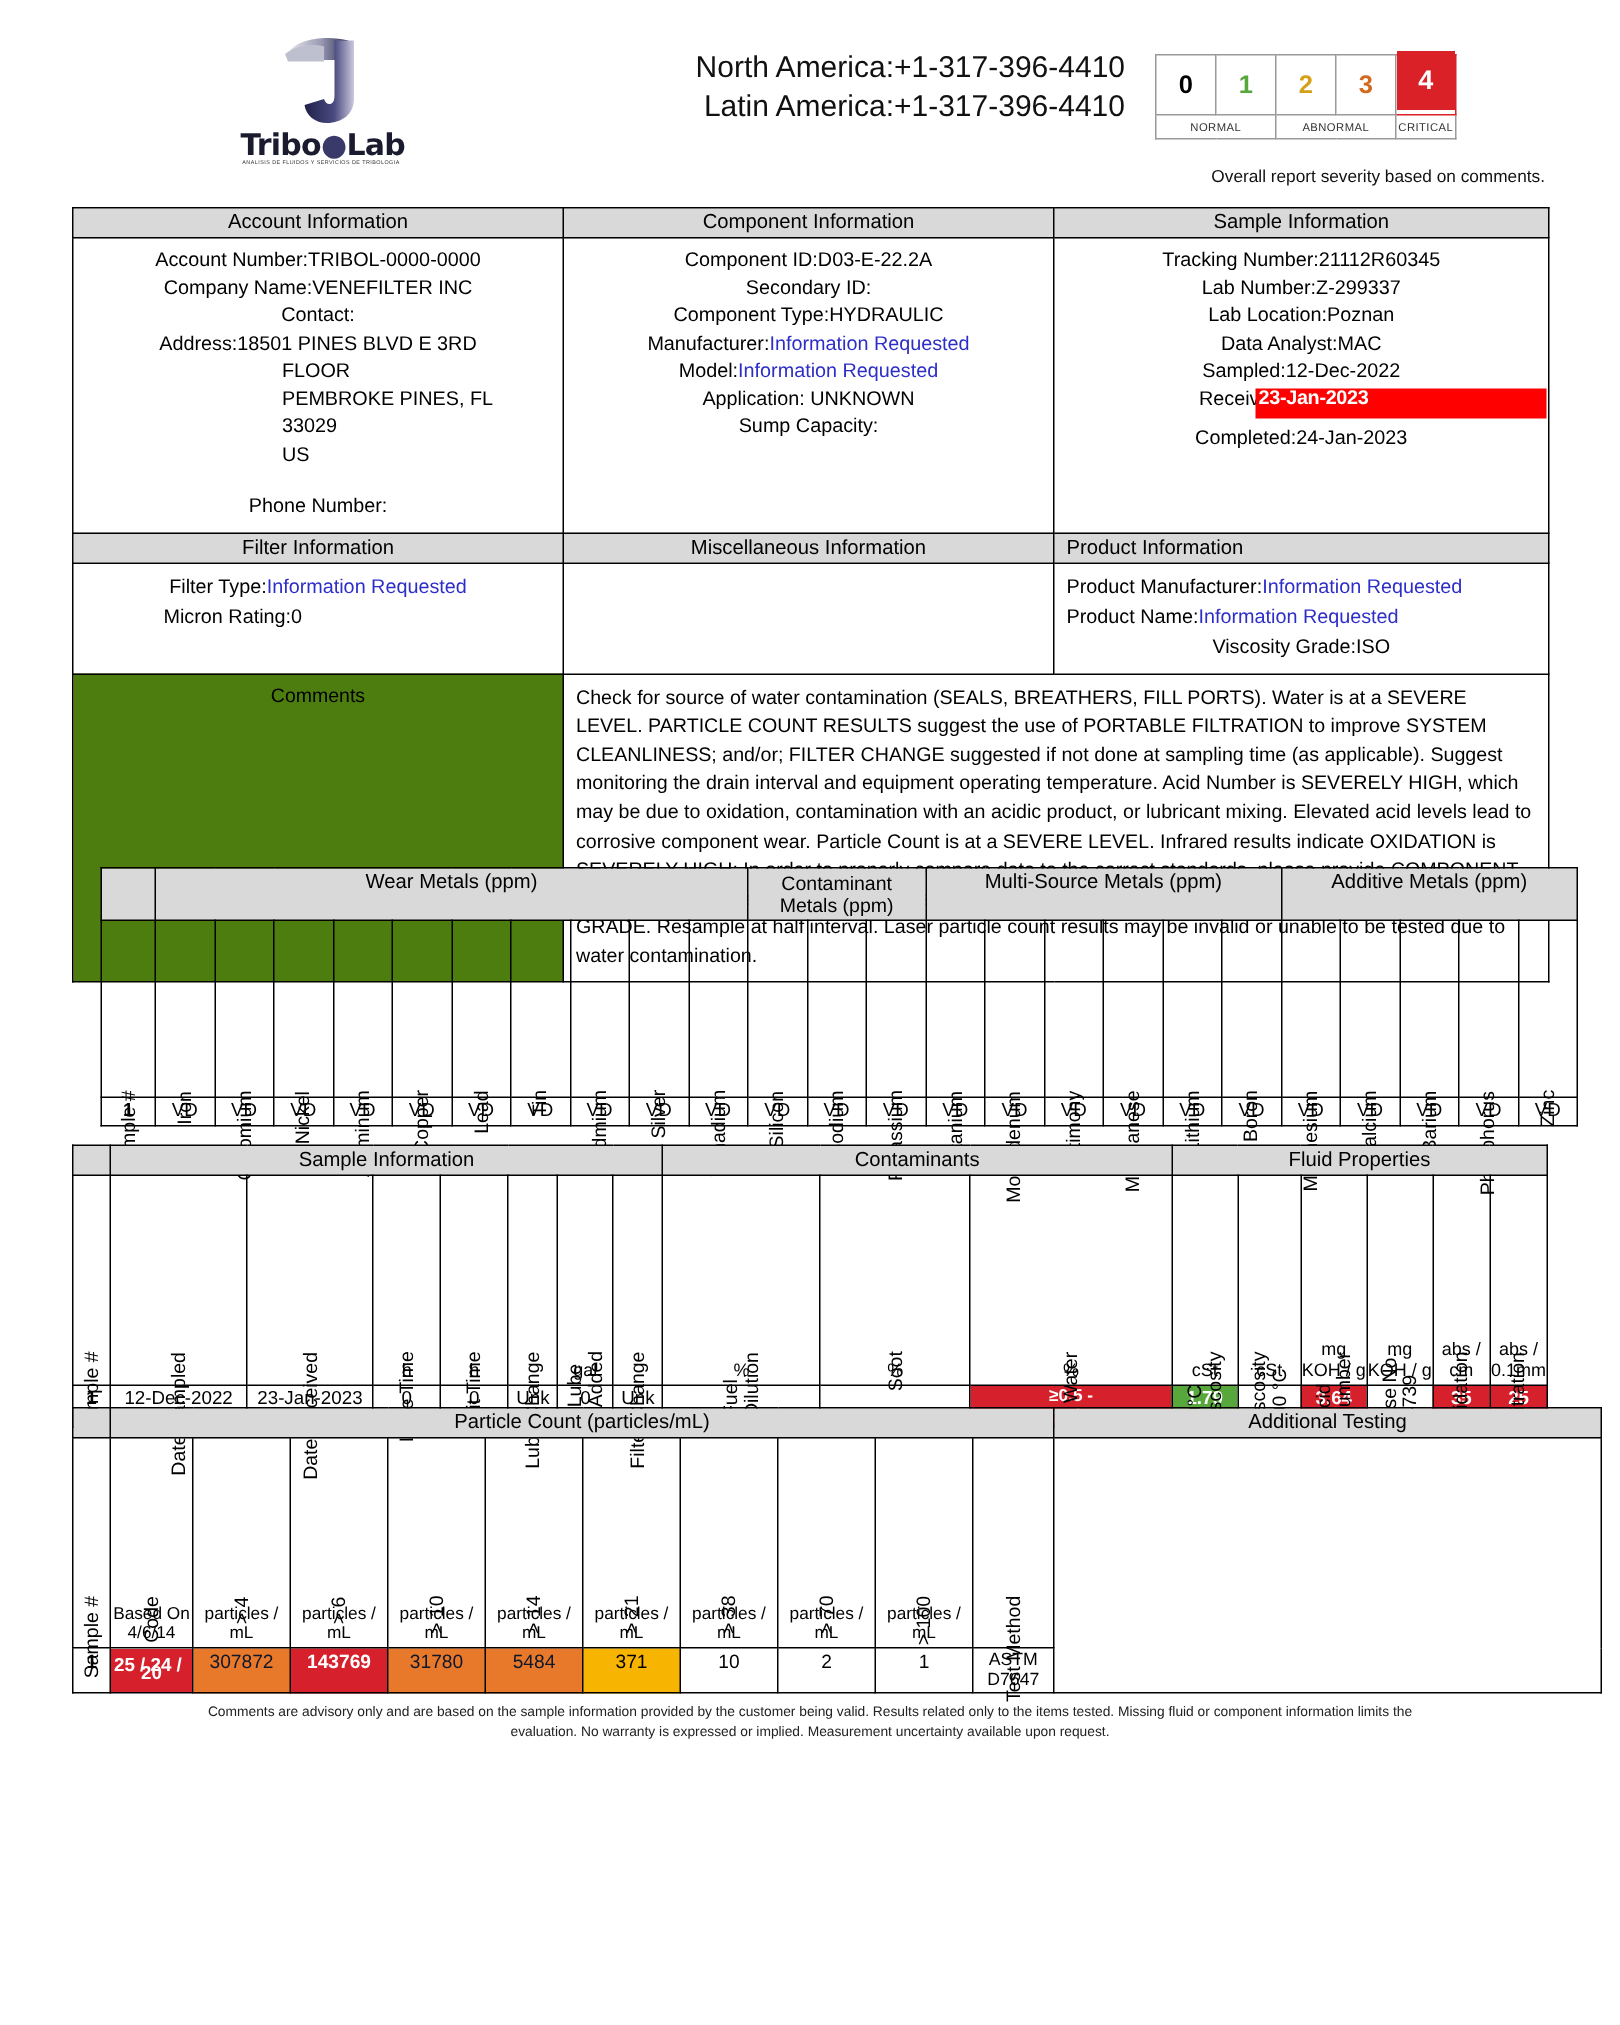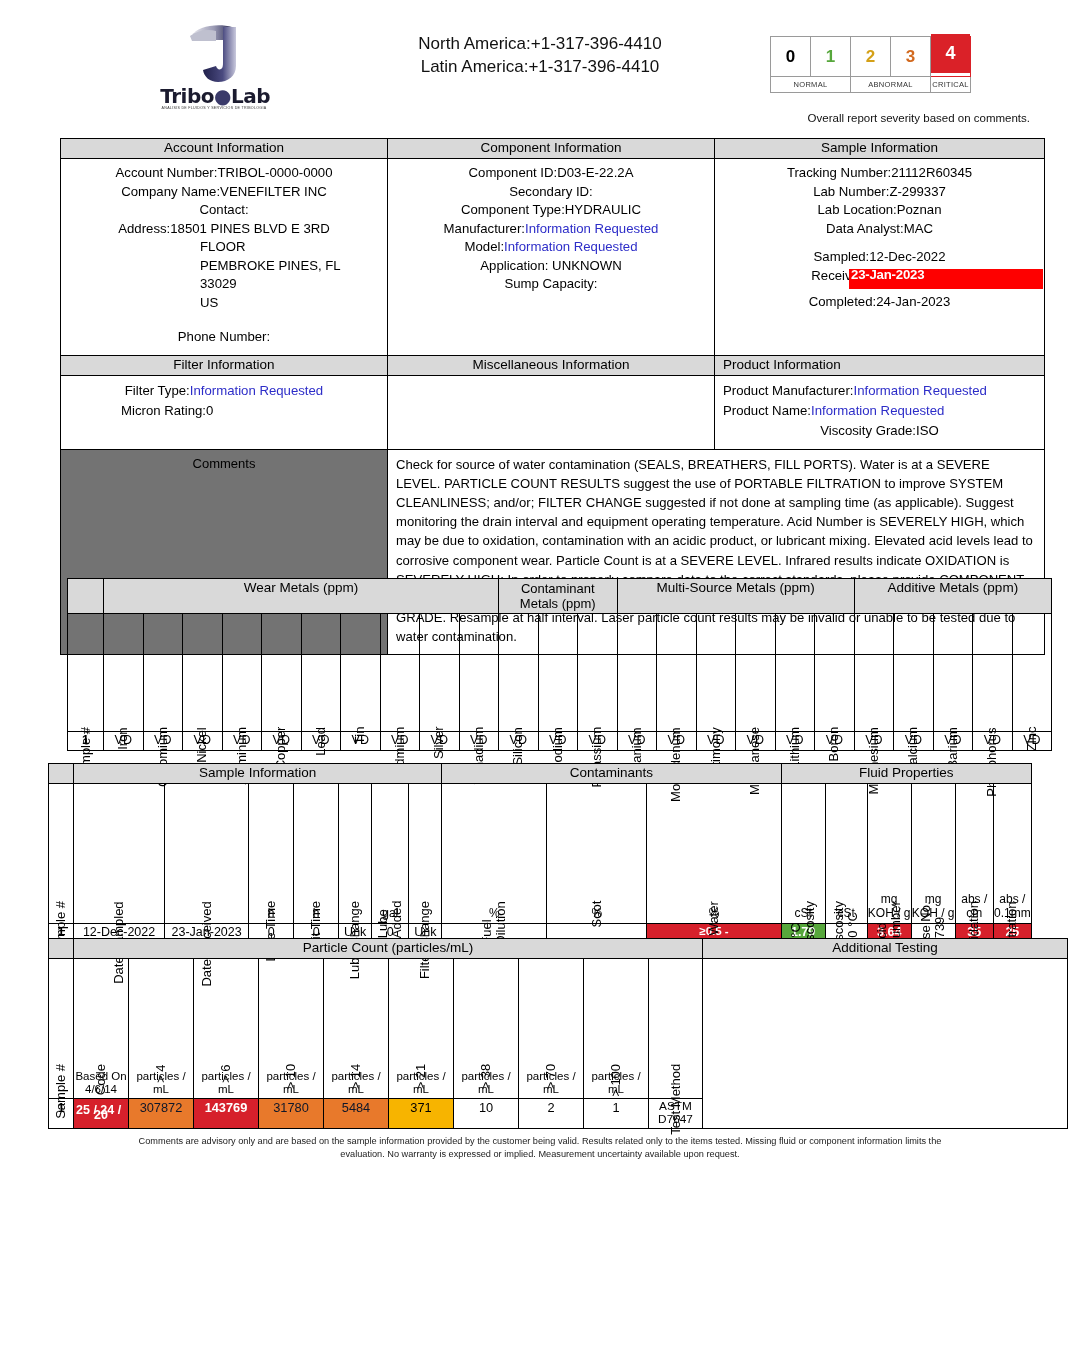--- a/index.html
+++ b/index.html
@@ -20,21 +20,21 @@
   .logo-mark { position:absolute; left:18px; top:0px; width:76px; height:62px; }
   .logo-text { position:absolute; left:0px; top:62px; width:112px; text-align:right;
                font-weight:bold; font-size:20px; letter-spacing:-0.5px; color:#1b1b2f;
                font-family:"DejaVu Sans", sans-serif; }
   .logo-text .dot { color:#3a3a6a; }
   .logo-sub { position:absolute; left:0px; top:84px; width:112px; text-align:center;
               font-size:3.6px; letter-spacing:0.3px; color:#333; white-space:nowrap; }
 
   .title-block { position:absolute; left:330px; top:28px; width:420px; text-align:center; }
   .report-title { font-size:27px; font-weight:400; color:#111; letter-spacing:-0.2px; }
-  .phone { font-size:17px; color:#111; margin-top:6px; }
+  .phone { font-size:20px; color:#111; margin-top:6px;text-align:right; }
   .phone + .phone { margin-top:3px; }
 
   .severity-wrap { position:absolute; left:770px; top:36px; width:260px; }
   .sev-table { border-collapse:collapse; }
   .sev-num-row td {
     width:40px; height:34px; text-align:center; vertical-align:middle;
     border:1px solid #9a9a9a; font-weight:bold; font-size:17px; background:#fff;
   }
   .sev-num-row td.active {
     background:#da2128; color:#fff; border:1px solid #da2128;
@@ -49,42 +49,42 @@
 
   
   .tbl { border-collapse:collapse; table-layout:fixed; }
   .tbl td, .tbl th { border:1px solid #000; vertical-align:top; }
   .grp-hd {
     background:#d9d9d9; text-align:center; font-size:13.5px; font-weight:400;
     height:20px; padding:1px 2px; vertical-align:middle;
   }
 
   
-  #info-block { position:absolute; left:60px; top:138px; width:984px; }
+  #info-block { position:absolute; left:48px; top:138px; width:984px; }
   #info-block table { width:984px; }
   .info-cell { padding:5px 8px 8px 8px; font-size:13.2px; line-height:18.5px; }
   .info-line { text-align:center; white-space:nowrap; }
   .info-line.left { text-align:left; }
   .blue { color:#2d2dc8; }
   .addr-cont { text-align:left; padding-left:131px; }
   .rcvd-wrap { position:relative; }
   .red-bar {
     position:absolute; left:126px; top:2px; width:194px; height:20px;
     background:#fe0000;
   }
   .red-bar-text {
     position:absolute; left:128px; top:-1px; color:#fff; font-weight:bold;
     font-size:13.2px; letter-spacing:-0.2px;
   }
 
   
   .fmp-cell { padding:5px 8px 8px 8px; font-size:13.2px; line-height:20px; }
 
   
-  .cmt-label { background:#737373; text-align:center; font-size:13px; padding:6px 4px;
+  .cmt-label { background:#4d7c0f; text-align:center; font-size:13px; padding:6px 4px;
                vertical-align:top; }
   .cmt-body { padding:5px 8px 7px 8px; font-size:13.1px; line-height:19.2px; text-align:left; }
 
   
   .rot-cell { position:relative; padding:0; height:118px; }
   .rot {
     position:absolute; left:50%; bottom:4px;
     transform-origin:center bottom;
     writing-mode:vertical-rl; transform:rotate(180deg) translateX(50%);
     font-size:13px; white-space:nowrap; line-height:1.05;
@@ -219,21 +219,21 @@
           <div class="info-line"><span>Model:</span><span class="blue">Information Requested</span></div>
           <div class="info-line"><span>Application: </span><span>UNKNOWN</span></div>
           <div class="info-line"><span>Sump Capacity:</span><span></span></div>
         </td>
 
         <td class="info-cell">
           <div class="info-line"><span>Tracking Number:</span><span>21112R60345</span></div>
           <div class="info-line"><span>Lab Number:</span><span>Z-299337</span></div>
           <div class="info-line"><span>Lab Location:</span><span>Poznan</span></div>
           <div class="info-line"><span>Data Analyst:</span><span>MAC</span></div>
-          <div class="info-line" style="margin-top:10px"><span>Sampled:</span><span>12-Dec-2022</span></div>
+          <div class="info-line" style="margin-top:0"><span>Sampled:</span><span>12-Dec-2022</span></div>
           <div class="info-line rcvd-wrap">
             <span>Received: </span><span>23-Jan-2023</span>
             <span class="red-bar"></span>
             <span class="red-bar-text">23-Jan-2023</span>
           </div>
           <div class="info-line" style="margin-top:8px"><span>Completed:</span><span>24-Jan-2023</span></div>
         </td>
       </tr>
 
       <tr>

